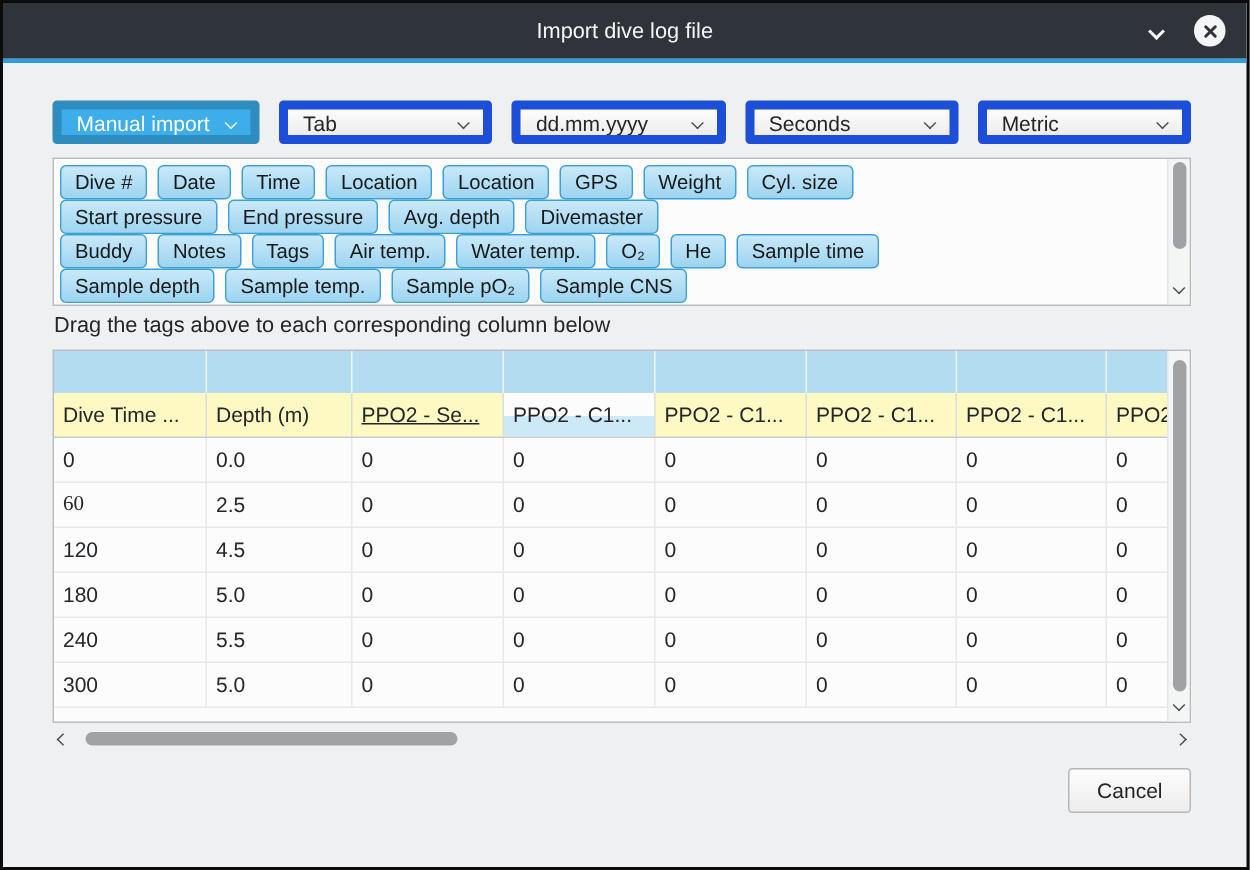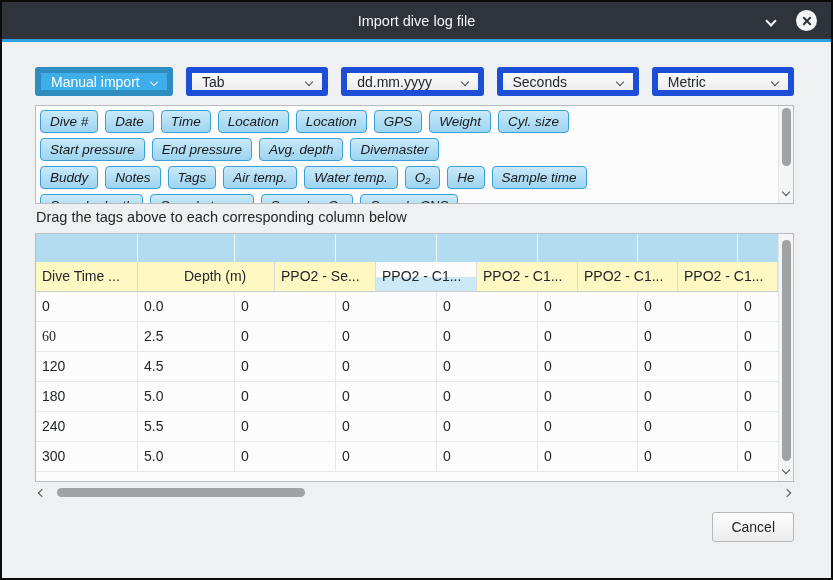--- a/index.html
+++ b/index.html
@@ -34,21 +34,21 @@
     border:6px solid #1d4ed8;border-radius:3px;
     background:linear-gradient(#fdfdfd,#ececed);
     font-size:14px;white-space:nowrap;cursor:pointer;
   }
   .combo.first{flex:0 0 138px;}
   .combo .combo-label{overflow:hidden;text-overflow:ellipsis;}
   .combo .chev{margin-left:auto;flex:0 0 auto;}
   .combo.active{background:#3daee9;border-color:#2e8cbf;color:#fff;}
   
   .tag-panel{position:absolute;left:33px;right:37px;top:103px;height:99px;background:#fcfcfc;border:1px solid #b9bdbf;overflow:hidden;}
-  .tag-rows{position:absolute;left:4px;top:4px;right:20px;display:flex;flex-direction:column;gap:5px;font-style:italic;}
+  .tag-rows{position:absolute;left:4px;top:4px;right:20px;display:flex;flex-direction:column;}
   .tag-row{display:flex;gap:7px;}
   .tag{
     border:1px solid #3aa0d8;border-radius:4px;
     background:linear-gradient(#c9e9f9,#9dd4f0);
     padding:3px 9px;font-size:13.5px;color:#17191a;white-space:nowrap;cursor:grab;
   }
   .vsb{position:absolute;right:0;top:0;bottom:0;width:15px;background:#f4f5f5;border-left:1px solid #e3e5e6;}
   .vsb .thumb{position:absolute;left:3px;width:9px;background:#9fa3a5;border-radius:5px;}
   .vsb .arrow{position:absolute;left:0;right:0;bottom:2px;height:12px;display:flex;align-items:flex-start;justify-content:center;cursor:pointer;}
   
@@ -175,22 +175,22 @@
           <div class="drop-cell" style="width: 97px;"></div>
           <div class="drop-cell" style="width: 101px;"></div>
           <div class="drop-cell" style="width: 101px;"></div>
           <div class="drop-cell" style="width: 101px;"></div>
           <div class="drop-cell" style="width: 100px;"></div>
           <div class="drop-cell" style="width: 100px;"></div>
           <div class="drop-cell" style="width: 120px;"></div>
         </div>
       <div class="head-row">
           <div class="head-cell" style="width: 102px;">Dive Time ...</div>
-          <div class="head-cell" style="width: 97px; margin-left: 40px;">Depth (m)</div>
-          <div class="head-cell" style="width: 101px;">PPO2 - Se...</div>
+          <div class="head-cell" style="width: 97px;">Depth (m)</div>
+          <div class="head-cell" style="width: 101px; text-decoration: underline;">PPO2 - Se...</div>
           <div class="head-cell hint" style="width: 101px;">PPO2 - C1...</div>
           <div class="head-cell" style="width: 101px;">PPO2 - C1...</div>
           <div class="head-cell" style="width: 100px;">PPO2 - C1...</div>
           <div class="head-cell" style="width: 100px;">PPO2 - C1...</div>
           <div class="head-cell" style="width: 120px;">PPO2</div>
         </div>
       <div id="table-body">
           <div class="data-row">
             <div class="data-cell" style="width: 102px;">0</div>
             <div class="data-cell" style="width: 97px;">0.0</div>

